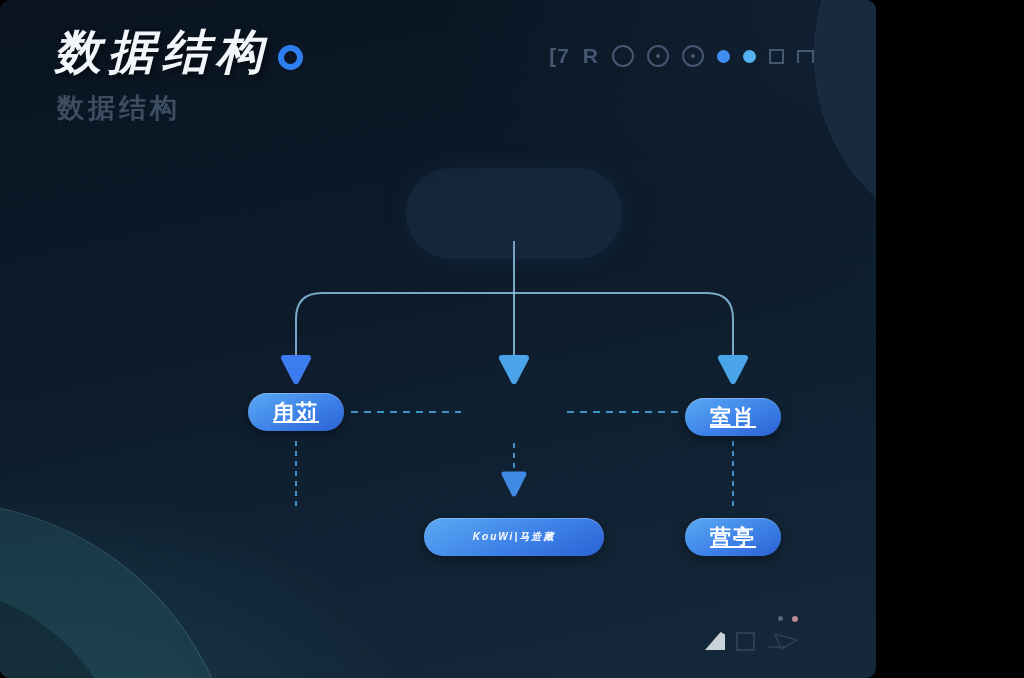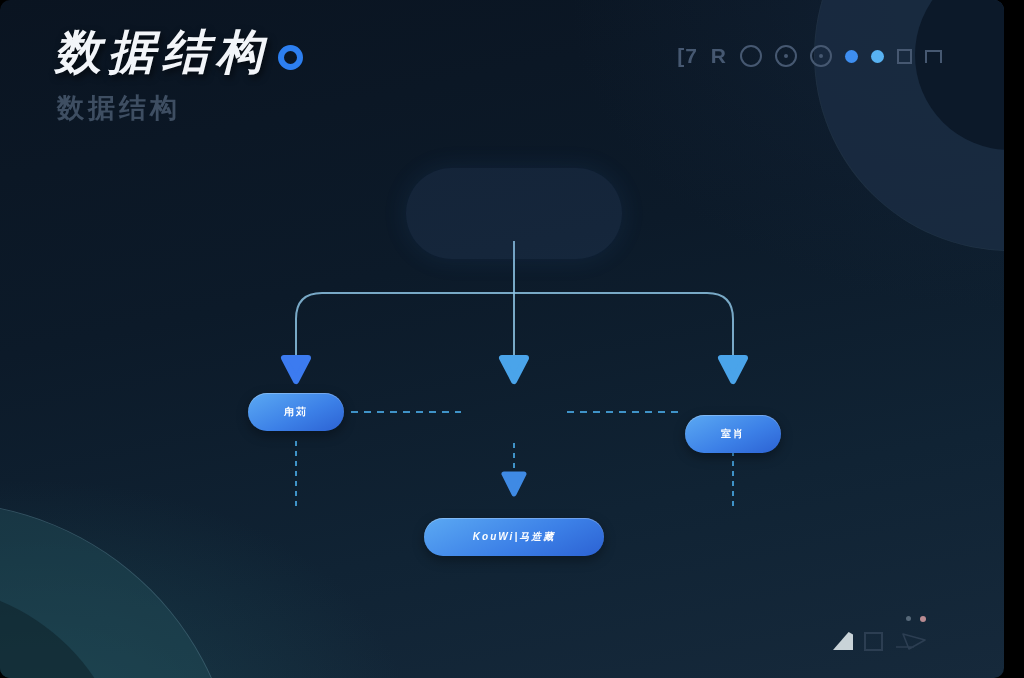--- a/index.html
+++ b/index.html
@@ -1,17 +1,17 @@
 <!DOCTYPE html>
 <html><head>
 <meta charset="utf-8">
 <style>
   html,body { margin:0; padding:0; background:#000; }
   .slide {
-    position:relative; width:1004px; height:678px; overflow:hidden;
+    position:relative; width:876px; height:678px; overflow:hidden;
     border-radius:10px;
     background:
       radial-gradient(620px 420px at 4% 108%, rgba(32,78,88,.55) 0%, rgba(32,78,88,0) 60%),
       radial-gradient(700px 500px at 100% 0%, rgba(22,40,62,.55) 0%, rgba(22,40,62,0) 62%),
       linear-gradient(168deg,#0a1421 0%, #0c1a29 40%, #102334 72%, #16293b 100%);
     font-family:"Liberation Sans", sans-serif;
   }
 
   
   .ring-outer { position:absolute; left:815px; top:-140px; width:390px; height:390px;
@@ -48,25 +48,25 @@
   .connectors { position:absolute; left:0; top:0; }
   .halo { position:absolute; left:406px; top:168px; width:216px; height:91px;
     border-radius:46px; background:rgba(84,126,188,.13);
     box-shadow:0 0 26px rgba(70,130,220,.10); }
   .node { position:absolute; display:flex; align-items:center; justify-content:center;
     color:#fff; font-weight:700; border-radius:999px;
     background:linear-gradient(155deg,#5ba9f3 0%, #3c80e7 58%, #2c62d3 100%);
     box-shadow:0 4px 12px rgba(0,0,0,.35), inset 0 1px 0 rgba(255,255,255,.25);
     letter-spacing:2px; white-space:nowrap; }
   .node.root { left:434px; top:188px; width:160px; height:51px; font-size:21px; letter-spacing:3px; }
-  .node.small { width:96px; height:38px; font-size:10px; }
+  .node.small { width:96px; height:38px; font-size:21px;text-decoration:underline; }
   .node.wide  { width:180px; height:38px; font-size:10px;font-style:italic; }
   .n-mid-1 { left:248px; top:393px; }
   .n-mid-2 { left:466px; top:393px; }
-  .n-mid-3 { left:685px; top:415px; }
+  .n-mid-3 { left:685px; top:398px; }
   .n-bot-1 { left:248px; top:518px; }
   .n-bot-2 { left:424px; top:518px; }
   .n-bot-3 { left:685px; top:518px; }
 
   
   .ficons { position:absolute; right:72px; bottom:26px; display:flex; align-items:center; gap:11px; }
   .f-tri { width:20px; height:18px; background:#c9d3d8;
     clip-path:polygon(0 100%, 78% 0, 100% 14%, 100% 100%); }
   .f-sq { width:15px; height:15px; border:2px solid #2c3e52; }
   .f-dots { position:absolute; right:78px; bottom:56px; display:flex; gap:9px; }
@@ -111,20 +111,21 @@
     <path d="M514 443 L514 468" fill="none" stroke="#3f93c8" stroke-width="2" stroke-dasharray="5 5"></path>
     <path d="M504 474 L524 474 L514 494 Z" fill="#3f8ae4" stroke="#3f8ae4" stroke-width="5" stroke-linejoin="round"></path>
   </svg>
 
   <div class="halo"></div>
 
   <div class="node small n-mid-1">甪苅</div>
   <div class="node small n-mid-3">室肖</div>
 
   <div class="node wide  n-bot-2">KouWi|马造藏</div>
+  <div class="node small n-bot-3">营亭</div>
 
   <div class="f-dots">
     <span class="f-dot-a"></span>
     <span class="f-dot-b"></span>
   </div>
   <div class="ficons">
     <span class="f-tri"></span>
     <span class="f-sq"></span>
     <svg width="38" height="22" viewBox="0 0 38 22">
       <path d="M2 17 L20 17 M9 4 L31 10 L15 19 Z" fill="none" stroke="#2c3e52" stroke-width="1.6" stroke-linejoin="round"></path>

